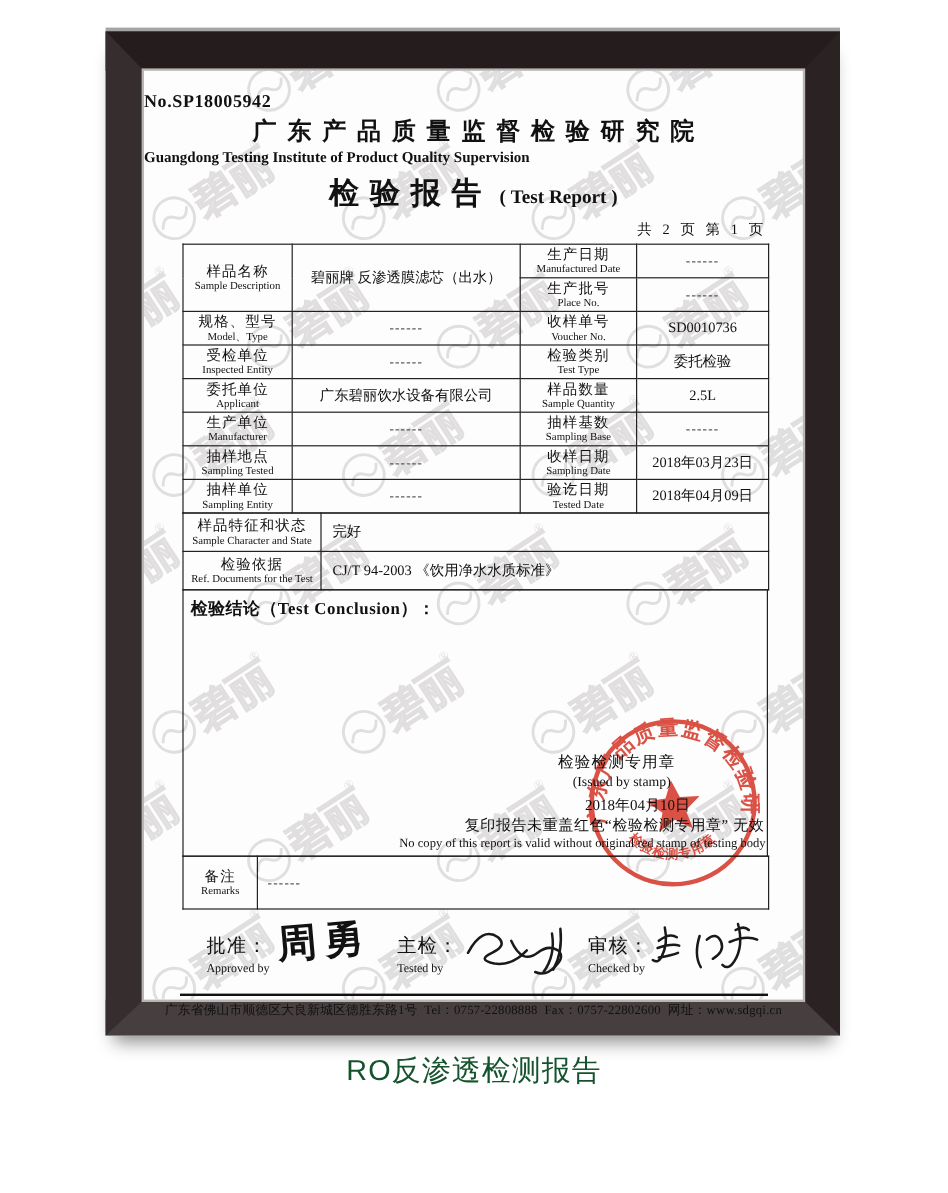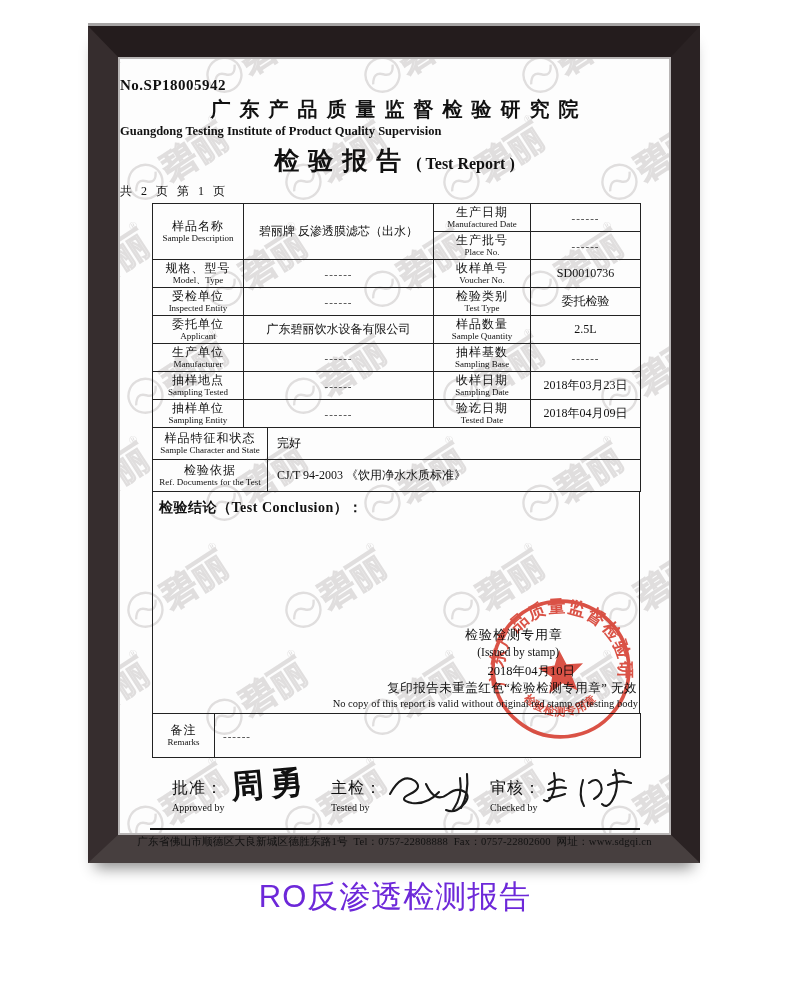--- a/index.html
+++ b/index.html
@@ -18,21 +18,21 @@
   .wm-layer{position:absolute;inset:0;z-index:1;overflow:hidden;pointer-events:none;}
   .wm-tile{position:absolute;transform:rotate(-33deg);opacity:.55;}
 
   
   .report-no{padding:18px 22px 0 0;text-align:left;font-weight:bold;font-size:15px;letter-spacing:.5px;}
   .inst-cn{margin-top:2px;text-align:center;font-weight:bold;font-size:20px;letter-spacing:9px;text-indent:9px;}
   .inst-en{font-weight:bold;font-size:12.5px;margin-top:1px;}
   .title-line{text-align:center;margin-top:5px;}
   .title-cn{font-weight:bold;font-size:25px;letter-spacing:9px;}
   .title-en{font-weight:bold;font-size:16px;margin-left:2px;}
-  .page-info{text-align:left;padding-right:30px;font-size:12px;letter-spacing:3px;margin-top:6px;margin-bottom:3px;}
+  .page-info{text-align:right;padding-right:30px;font-size:12px;letter-spacing:3px;margin-top:6px;margin-bottom:3px;}
 
   
   table{border-collapse:collapse;table-layout:fixed;margin-left:32px;width:488px;}
   td{border:1px solid #222;padding:0 2px;vertical-align:middle;overflow:hidden;}
   .lbl{text-align:center;}
   .lbl .cn{font-size:12px;line-height:14px;letter-spacing:1px;}
   .lbl .en{font-size:9px;line-height:11px;}
   .val{text-align:center;font-size:12px;}
   .val.dash{font-size:11px;letter-spacing:1px;color:#333;}
   .info-table td{height:27px;}
@@ -66,21 +66,21 @@
   .sig-name{position:absolute;left:6px;top:-6px;font-size:33px;font-weight:bold;transform:rotate(-5deg);letter-spacing:6px;white-space:nowrap;}
   .sig-svg{position:absolute;left:0;top:0;}
 
   
   .footer-rule{margin:8px 0 0 30px;width:490px;border-top:2px solid #111;}
   .footer-address{margin-top:5px;text-align:center;font-size:10.6px;white-space:pre;letter-spacing:.2px;}
 
   
   .caption{position:absolute;left:0;top:876px;width:100%;text-align:center;
            font-family:"Liberation Sans","DejaVu Sans",sans-serif;
-           font-size:31px;color:#6d28d9;letter-spacing:1px;}
+           font-size:24px;color:#14532d;letter-spacing:1px;}
 </style>
 </head>
 <body>
 
 <div class="page">
 
   <div class="frame">
     <div class="doc">
       <div class="wm-layer" id="wm-doc">
           <div class="wm-tile" style="left: -80px; top: -35px;"><svg width="120" height="54" viewBox="0 0 120 54">

